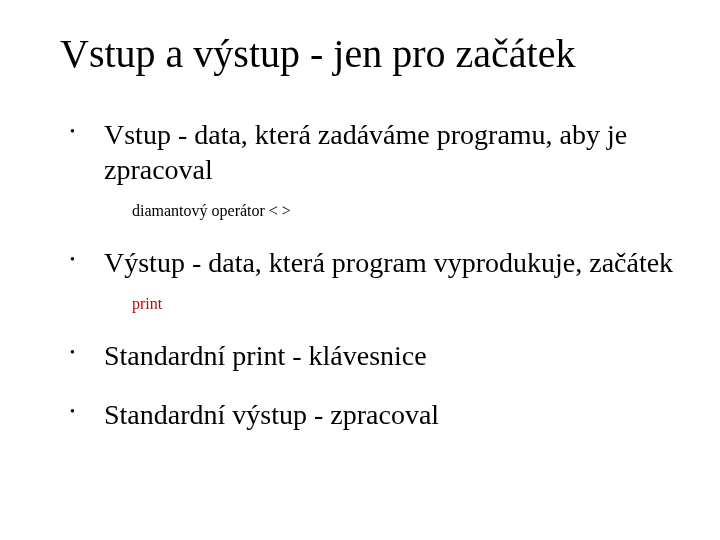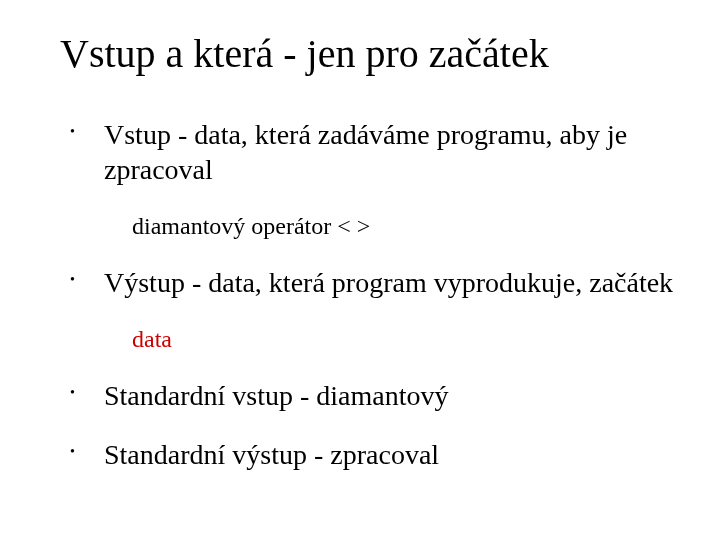--- a/index.html
+++ b/index.html
@@ -37,51 +37,51 @@
   }
   ul.top > li::before {
     content: "•";
     position: absolute;
     left: 0;
     top: 8px;
     font-size: 14px;
     line-height: 1;
   }
   .sub {
-    font-size: 24px;
-    margin: 24px 0 8px 28px;
+    font-size: 16px;
+    margin: 14px 0 8px 28px;
   }
   .red {
     color: #cc0000;
   }
 </style>
 </head>
 <body>
 
 <div class="slide">
-  <div class="title">Vstup a která - jen pro začátek</div>
+  <div class="title">Vstup a výstup - jen pro začátek</div>
 
   <ul class="top">
 
     <li>
       <span>Vstup - data, která zadáváme programu, aby je zpracoval</span>
       <div class="sub">
         <span>diamantový operátor &lt; &gt;</span>
       </div>
     </li>
 
     <li>
       <span>Výstup - data, která program vyprodukuje, začátek</span>
       <div class="sub">
-        <span class="red">data</span>
+        <span class="red">print</span>
       </div>
     </li>
 
     <li>
-      <span>Standardní vstup - diamantový</span>
+      <span>Standardní print - klávesnice</span>
     </li>
 
     <li>
       <span>Standardní výstup - zpracoval</span>
     </li>
 
   </ul>
 </div>
 
 </body></html>

